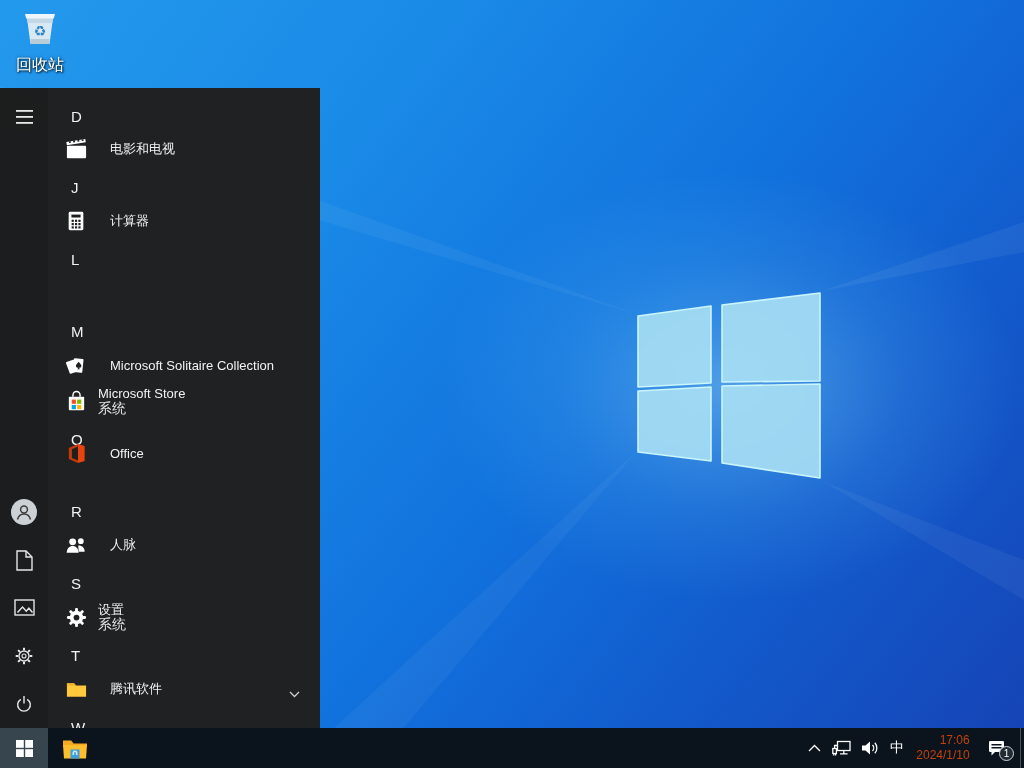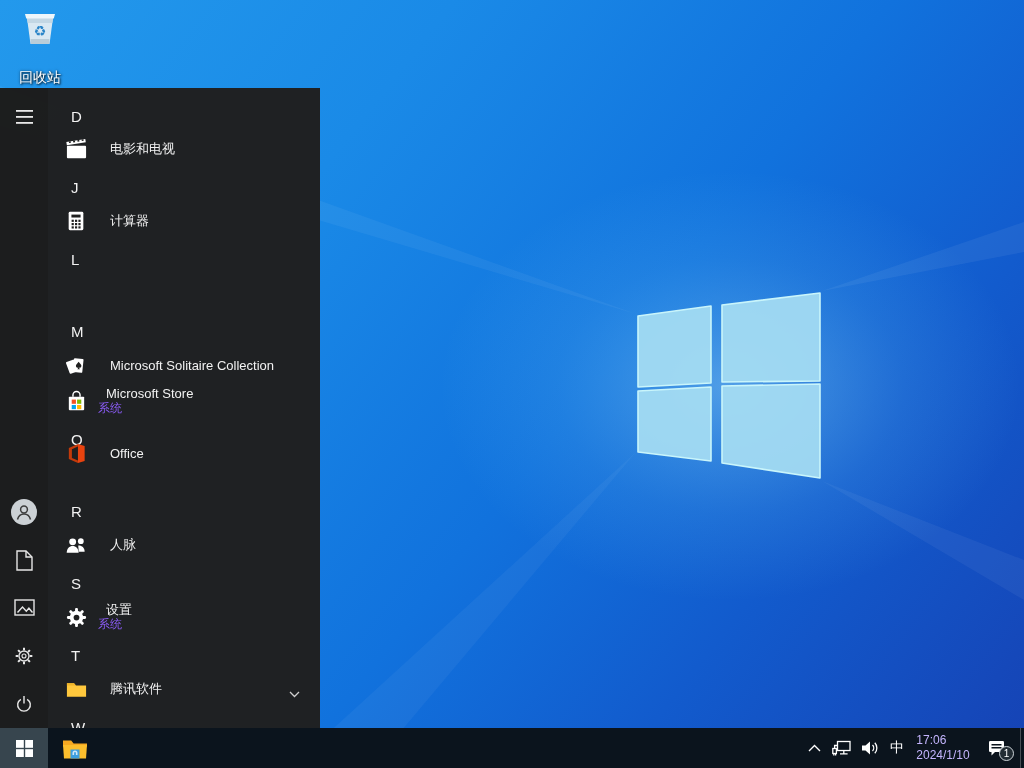--- a/index.html
+++ b/index.html
@@ -7,51 +7,51 @@
   body { font-family:"Liberation Sans","DejaVu Sans",sans-serif; }
   .screen { position:relative; width:1024px; height:768px; overflow:hidden; background:#1065d8; }
 
   
   .wallpaper { position:absolute; inset:0;
     background:linear-gradient(128deg,#2399ec 0%,#1a8ae7 28%,#1172dd 55%,#125bcd 75%,#1642b4 100%); }
   .wall-svg { position:absolute; inset:0; }
 
   
   .desktop-icon { position:absolute; left:8px; top:6px; width:64px; text-align:center; cursor:default; }
-  .desktop-icon .dlabel { margin-top:15px; font-size:14px; color:#fff;
+  .desktop-icon .dlabel { margin-top:1px; font-size:16px; color:#fff;
     text-shadow:1px 1px 2px rgba(0,0,0,.85), 0 0 3px rgba(0,0,0,.6); }
 
   
   .start-menu { position:absolute; left:0; top:88px; width:320px; height:640px;
     background:rgba(31,31,31,.985); overflow:hidden; color:#fff; }
   .rail { position:absolute; left:0; top:0; width:48px; height:100%; background:rgba(26,26,26,.5); }
   .rail-btn { position:absolute; left:0; width:48px; height:40px; display:flex; align-items:center; justify-content:center; cursor:pointer; }
 
   .app-list { position:absolute; left:48px; top:0; width:272px; height:100%; }
   .row { position:absolute; left:0; width:100%; height:38px; display:flex; align-items:center; cursor:pointer; }
   .row .letter { margin-left:23px; font-size:15px; color:#f2f2f2; }
   .row .app-icon { margin-left:16px; width:24px; height:24px; flex:0 0 24px; display:flex; align-items:center; justify-content:center; }
   .row .app-label { margin-left:22px; font-size:13px; color:#f2f2f2; white-space:nowrap; }
   .row.two-line { height:40px; }
   .row .titles { margin-left:10px; line-height:15px; }
-  .row .titles .app-label { margin-left:8px; display:block; }
-  .row .sub-label { display:block; font-size:12px; color:#8b5cf6; }
+  .row .titles .app-label { margin-left:0; display:block; }
+  .row .sub-label { display:block; font-size:14px; color:#e5e5e5; }
   .row .chev { position:absolute; right:20px; top:50%; margin-top:-5px; }
 
   
   .taskbar { position:absolute; left:0; bottom:0; width:1024px; height:40px; background:#0b141d; }
   .tb-start { position:absolute; left:0; top:0; width:48px; height:40px; background:#37454e;
     display:flex; align-items:center; justify-content:center; cursor:pointer; }
   .tb-explorer { position:absolute; left:52px; top:0; width:46px; height:40px;
     display:flex; align-items:center; justify-content:center; cursor:pointer; }
   .tray { position:absolute; right:6px; top:0; height:40px; display:flex; align-items:stretch; }
   .tray-item { display:flex; align-items:center; justify-content:center; cursor:pointer; position:relative; color:#fff; }
   .w-chev{width:24px;} .w-net{width:30px;} .w-vol{width:28px;} .w-ime{width:26px;} .w-clock{width:66px;} .w-ac{width:42px;}
   .ime-text { font-size:14px; color:#fff; }
-  .clock { text-align:left; font-size:12px; line-height:15px; color:#c4b5fd; }
+  .clock { text-align:right; font-size:12px; line-height:15px; color:#c2410c; }
   .ac-badge { position:absolute; right:4px; bottom:7px; width:15px; height:15px; border-radius:50%;
     background:#222c33; border:1px solid #cdd4d9; color:#fff; font-size:10px; line-height:13px; text-align:center; }
   .show-desktop { position:absolute; right:0; top:0; width:4px; height:40px; border-left:1px solid rgba(255,255,255,.25); cursor:pointer; }
 </style>
 </head>
 <body>
 
 <div class="screen">
 
   <div class="wallpaper">

